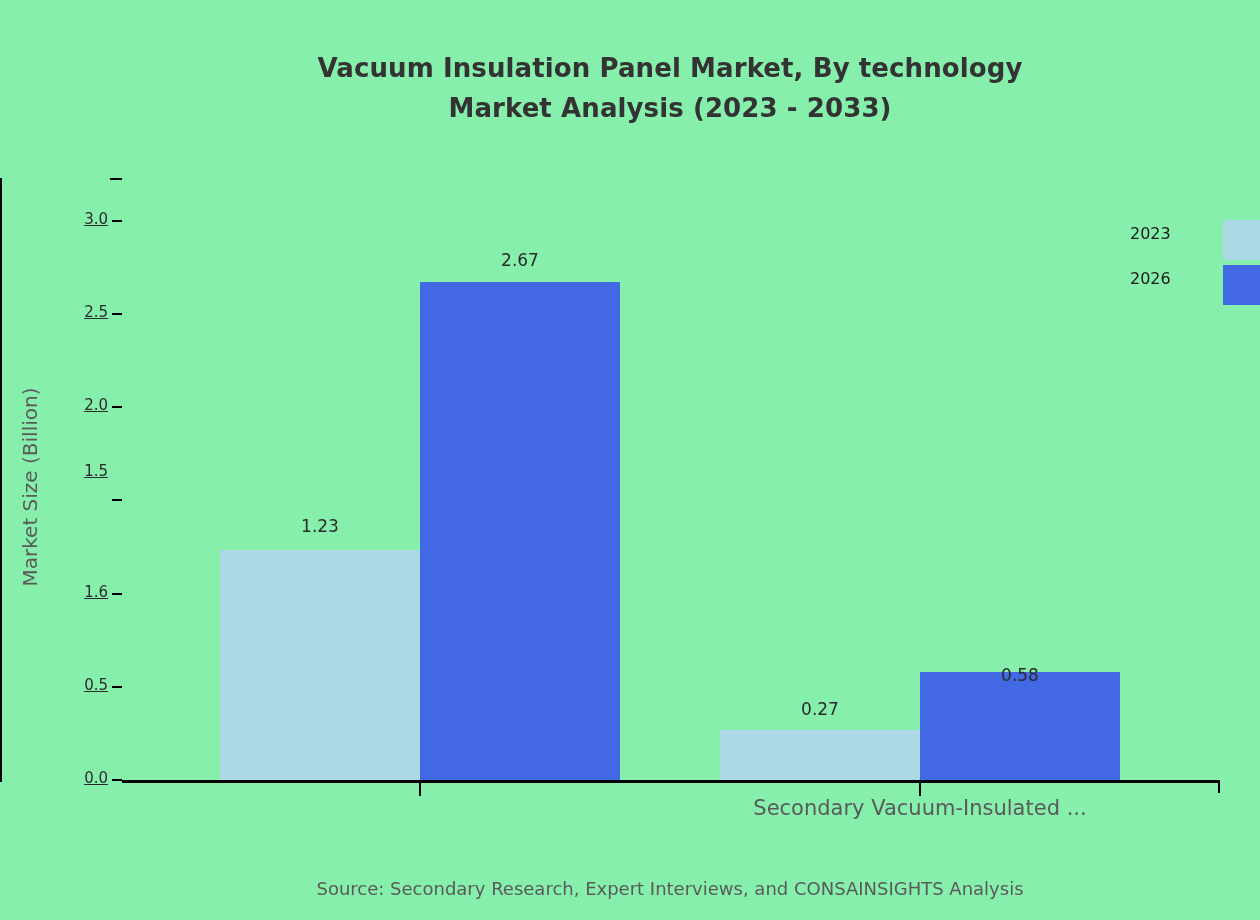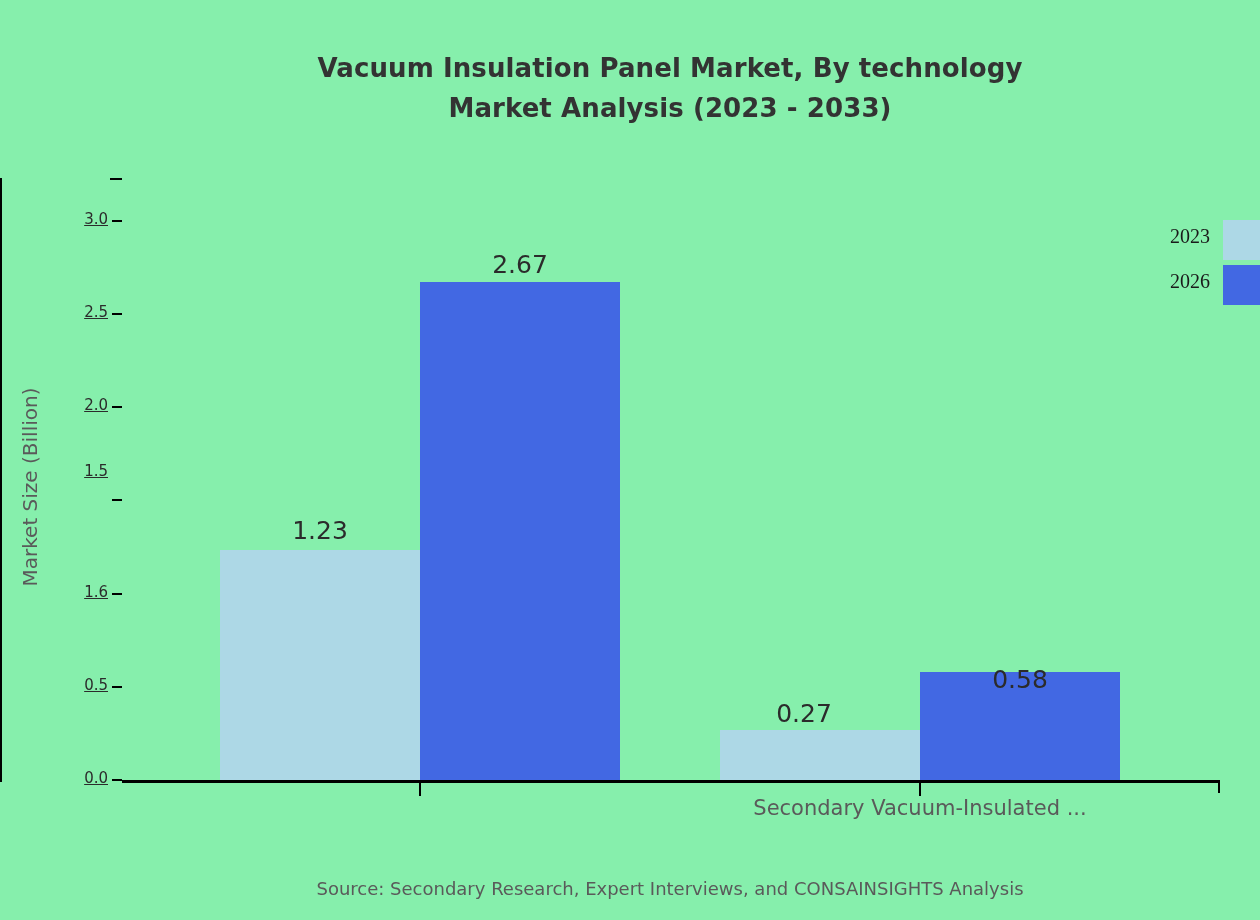--- a/index.html
+++ b/index.html
@@ -122,21 +122,21 @@
   }
 
   
   .bar {
     position: absolute;
   }
   .bar-label {
     position: absolute;
     width: 200px;
     text-align: center;
-    font-size: 25px;
+    font-size: 17px;
     color: #2b2b2b;
     line-height: 1;
   }
 
   
   .legend {
     position: absolute;
     left: 1130px;
     top: 218px;
   }
@@ -149,25 +149,23 @@
     left: 93px;
     top: 2px;
     width: 60px;
     height: 40px;
   }
   .legend-text {
     position: absolute;
     left: 0;
     top: 8px;
     width: 80px;
-    text-align: right;
-    font-size: 20px;
+    font-size: 16px;
     color: #1a1a1a;
     line-height: 1;
-    font-family: Liberation Serif, serif;
   }
 
   
   .source-note {
     position: absolute;
     left: 0;
     top: 878px;
     width: 1340px;
     text-align: center;
     font-size: 18px;
@@ -217,21 +215,21 @@
   <div class="x-tick" style="left:919px;"></div>
   <div class="x-tick-label" style="left:710px;">Secondary Vacuum-Insulated ...</div>
 
   <div class="bar" style="left:220px; top:550px; width:200px; height:230px; background:#ADD8E6;"></div>
   <div class="bar-label" style="left:220px; top:518px;">1.23</div>
 
   <div class="bar" style="left:420px; top:282px; width:200px; height:498px; background:#4268E3;"></div>
   <div class="bar-label" style="left:420px; top:252px;">2.67</div>
 
   <div class="bar" style="left:720px; top:730px; width:200px; height:50px; background:#ADD8E6;"></div>
-  <div class="bar-label" style="left:704px; top:701px;text-align:center;">0.27</div>
+  <div class="bar-label" style="left:720px; top:701px;text-align:center;">0.27</div>
 
   <div class="bar" style="left:920px; top:672px; width:200px; height:108px; background:#4268E3;"></div>
   <div class="bar-label" style="left:920px; top:643px;margin-top:24px;">0.58</div>
 
   <div class="legend">
     <div class="legend-row">
       <span class="legend-text">2023</span>
       <span class="legend-swatch" style="background:#ADD8E6;"></span>
     </div>
     <div class="legend-row">

